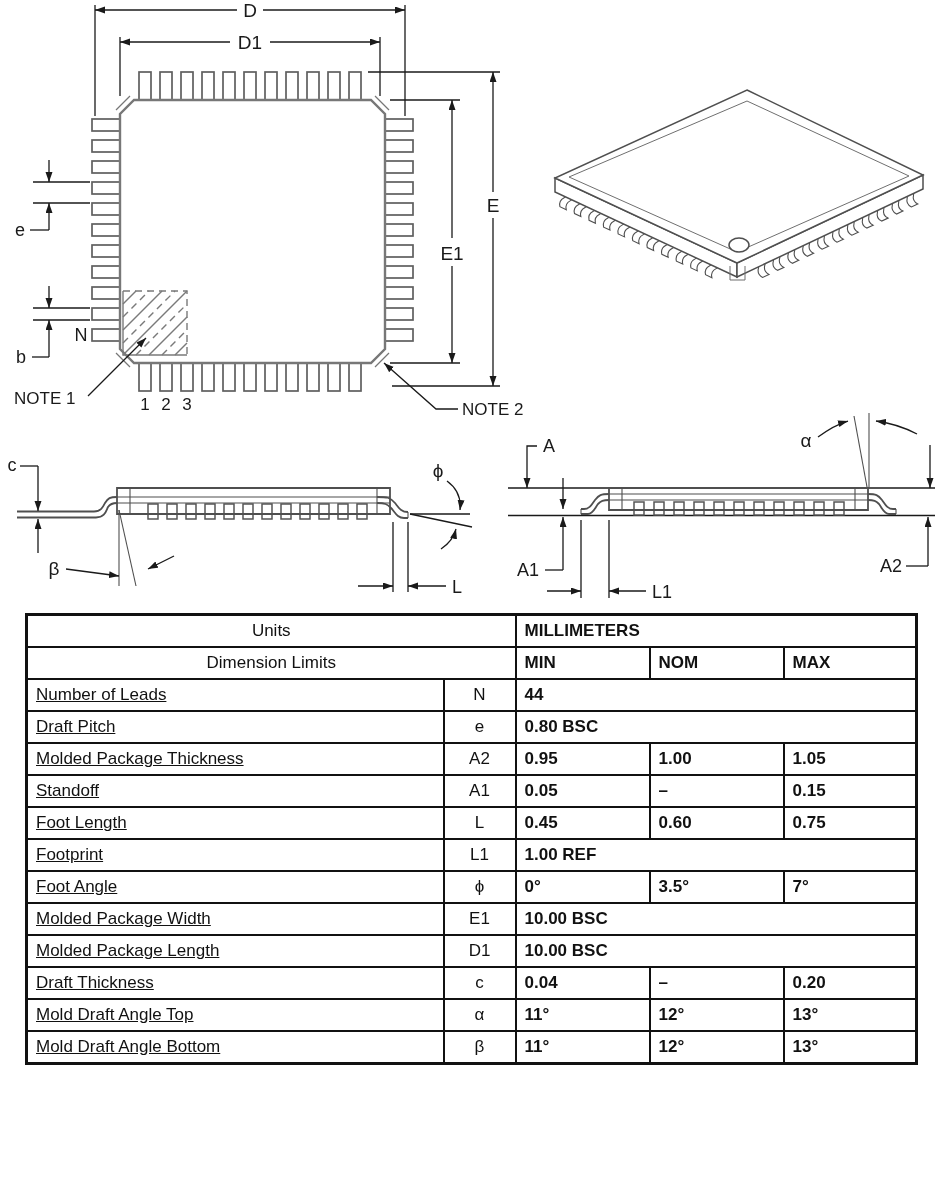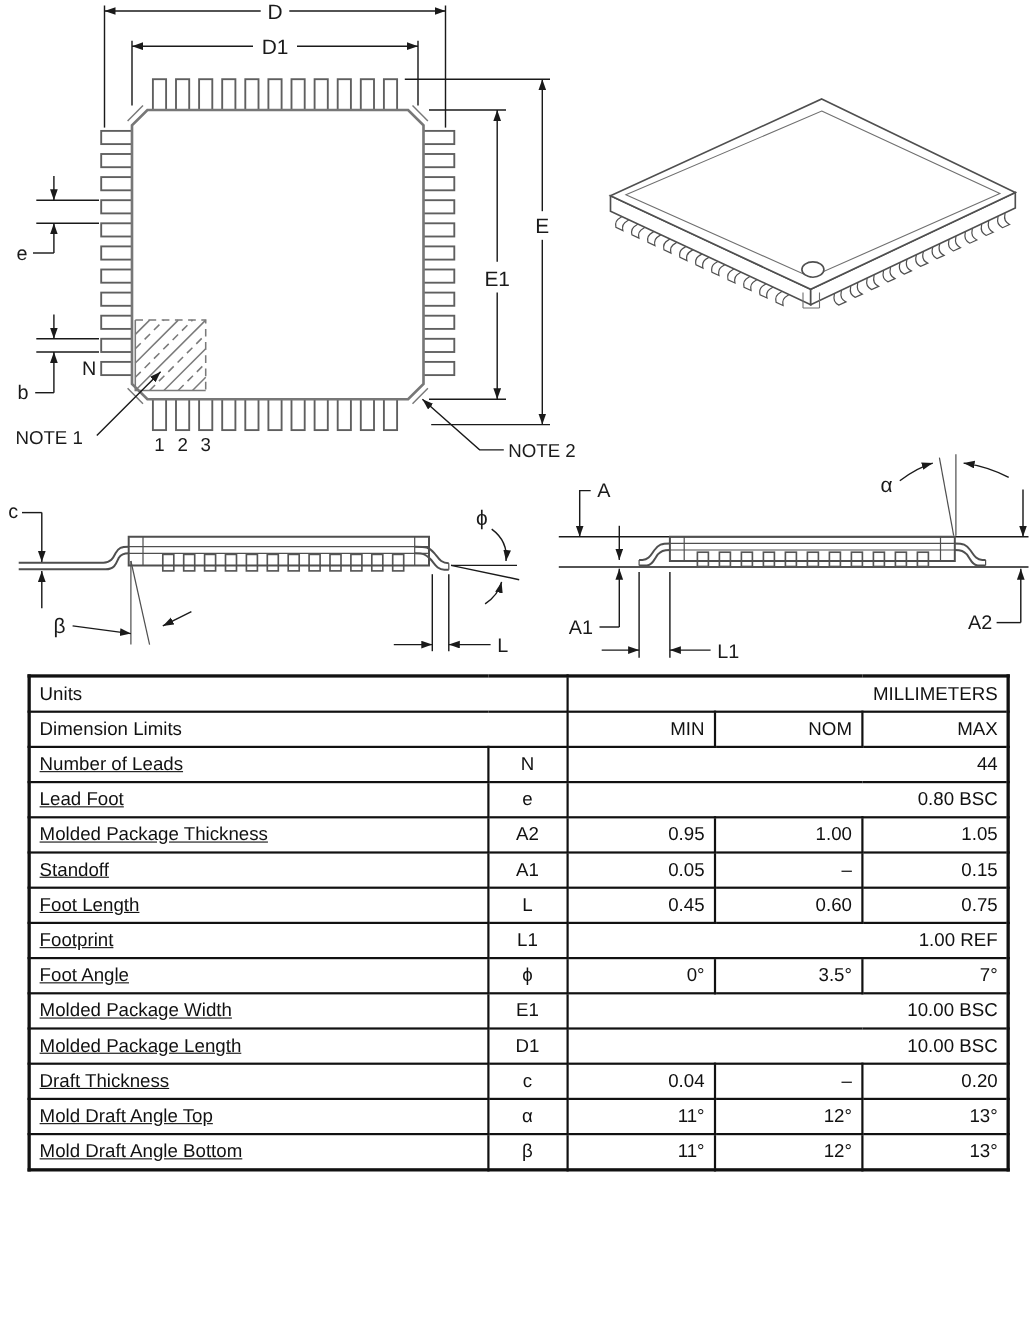--- a/index.html
+++ b/index.html
@@ -22,22 +22,22 @@
   .lbl{font:19px "Liberation Sans",sans-serif;fill:#1a1a1a;}
   .lblS{font:18px "Liberation Sans",sans-serif;fill:#1a1a1a;}
   .lblN{font:17px "Liberation Sans",sans-serif;fill:#1a1a1a;}
   
   #dimtable{position:absolute;left:25px;top:613px;width:890px;border-collapse:collapse;
             table-layout:fixed;font-size:17px;color:#111;}
   #dimtable td{border:2px solid #111;height:30px;padding:0 8px;white-space:nowrap;overflow:hidden;}
   #dimtable{border:3px solid #111;}
   .cName{text-align:left;text-decoration:underline;}
   .cSym{text-align:center;}
-  .cVal{text-align:right;}
-  .cRight{text-align:left;margin-top:48px;}
+  .cVal{text-align:left;font-weight:bold;}
+  .cRight{text-align:center;margin-top:48px;}
 </style>
 </head>
 <body>
 
 <div id="page">
 
 <svg width="940" height="610" viewBox="0 0 940 610">
   <defs>
     <marker id="arr" markerWidth="11" markerHeight="8" refX="10" refY="3.5" orient="auto" markerUnits="userSpaceOnUse">
       <path d="M0,0 L10,3.5 L0,7 Z" fill="#1a1a1a"></path>
@@ -318,21 +318,21 @@
       <td class="cVal">MIN</td>
       <td class="cVal">NOM</td>
       <td class="cVal">MAX</td>
     </tr>
   <tr>
           <td class="cName">Number of Leads</td>
           <td class="cSym">N</td>
           <td class="cVal" colspan="3">44</td>
         </tr>
         <tr>
-          <td class="cName">Lead Foot</td>
+          <td class="cName">Draft Pitch</td>
           <td class="cSym">e</td>
           <td class="cVal" colspan="3">0.80 BSC</td>
         </tr>
         <tr>
           <td class="cName">Molded Package Thickness</td>
           <td class="cSym">A2</td>
           <td class="cVal">0.95</td>
           <td class="cVal">1.00</td>
           <td class="cVal">1.05</td>
         </tr>

